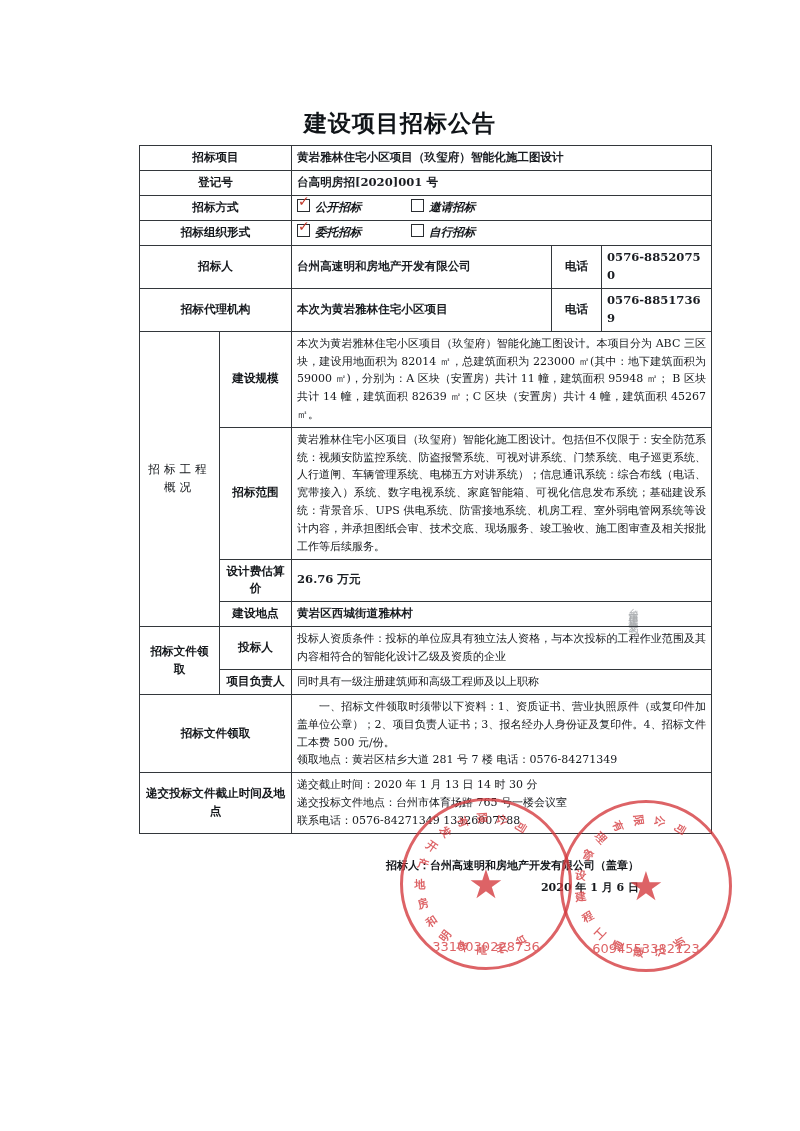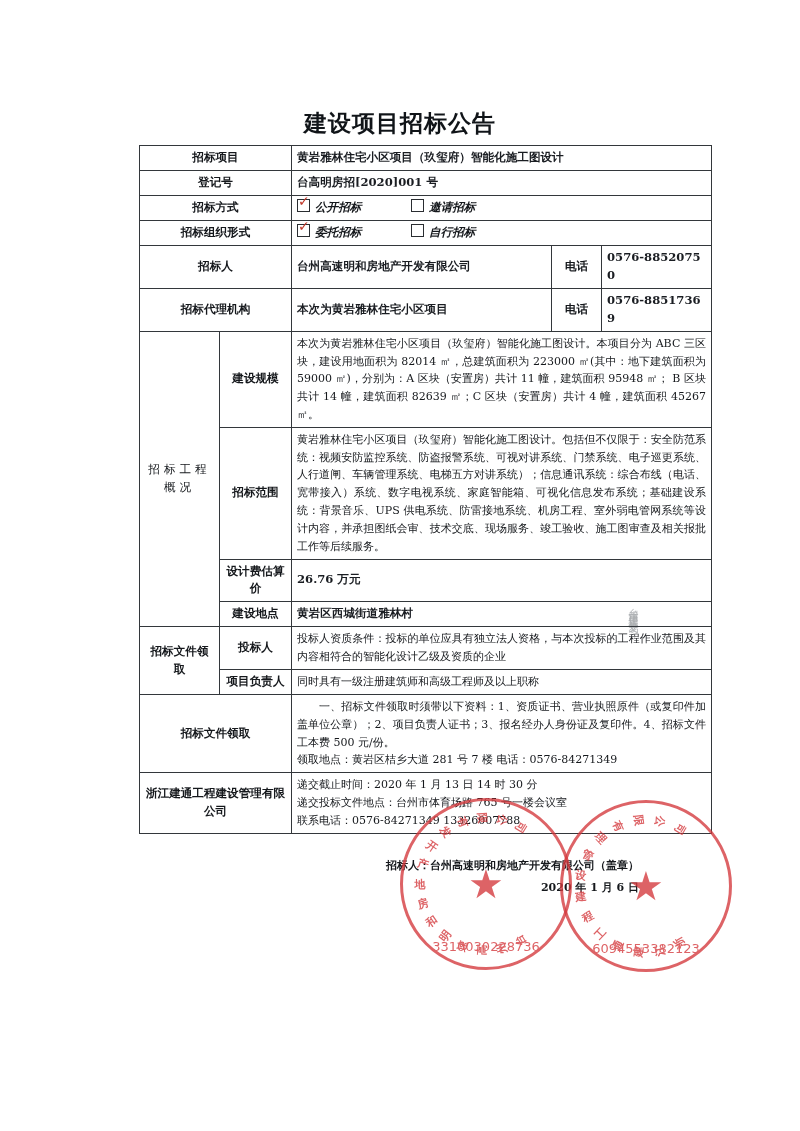--- a/index.html
+++ b/index.html
@@ -266,21 +266,21 @@
 
     <tr>
       <td class="lbl" colspan="2">招标文件领取</td>
       <td class="body-text" colspan="3">
         <span class="indent">一、招标文件领取时须带以下资料：1、资质证书、营业执照原件（或复印件加盖单位公章）；2、项目负责人证书；3、报名经办人身份证及复印件。4、招标文件工本费 500 元/份。</span>
         <span>领取地点：黄岩区桔乡大道 281 号 7 楼        电话：0576-84271349</span>
       </td>
     </tr>
 
     <tr>
-      <td class="lbl" colspan="2">浙江建通工程建设管理有限公司</td>
+      <td class="lbl" colspan="2">递交投标文件截止时间及地点</td>
       <td class="body-text" colspan="3">
         <div>递交截止时间：2020 年 1 月 13 日 14 时 30 分</div>
         <div>递交投标文件地点：台州市体育场路 765 号一楼会议室</div>
         <div>联系电话：0576-84271349     13326007788</div>
       </td>
     </tr>
   </tbody>
     </table>
 
   <div class="sign-block">

